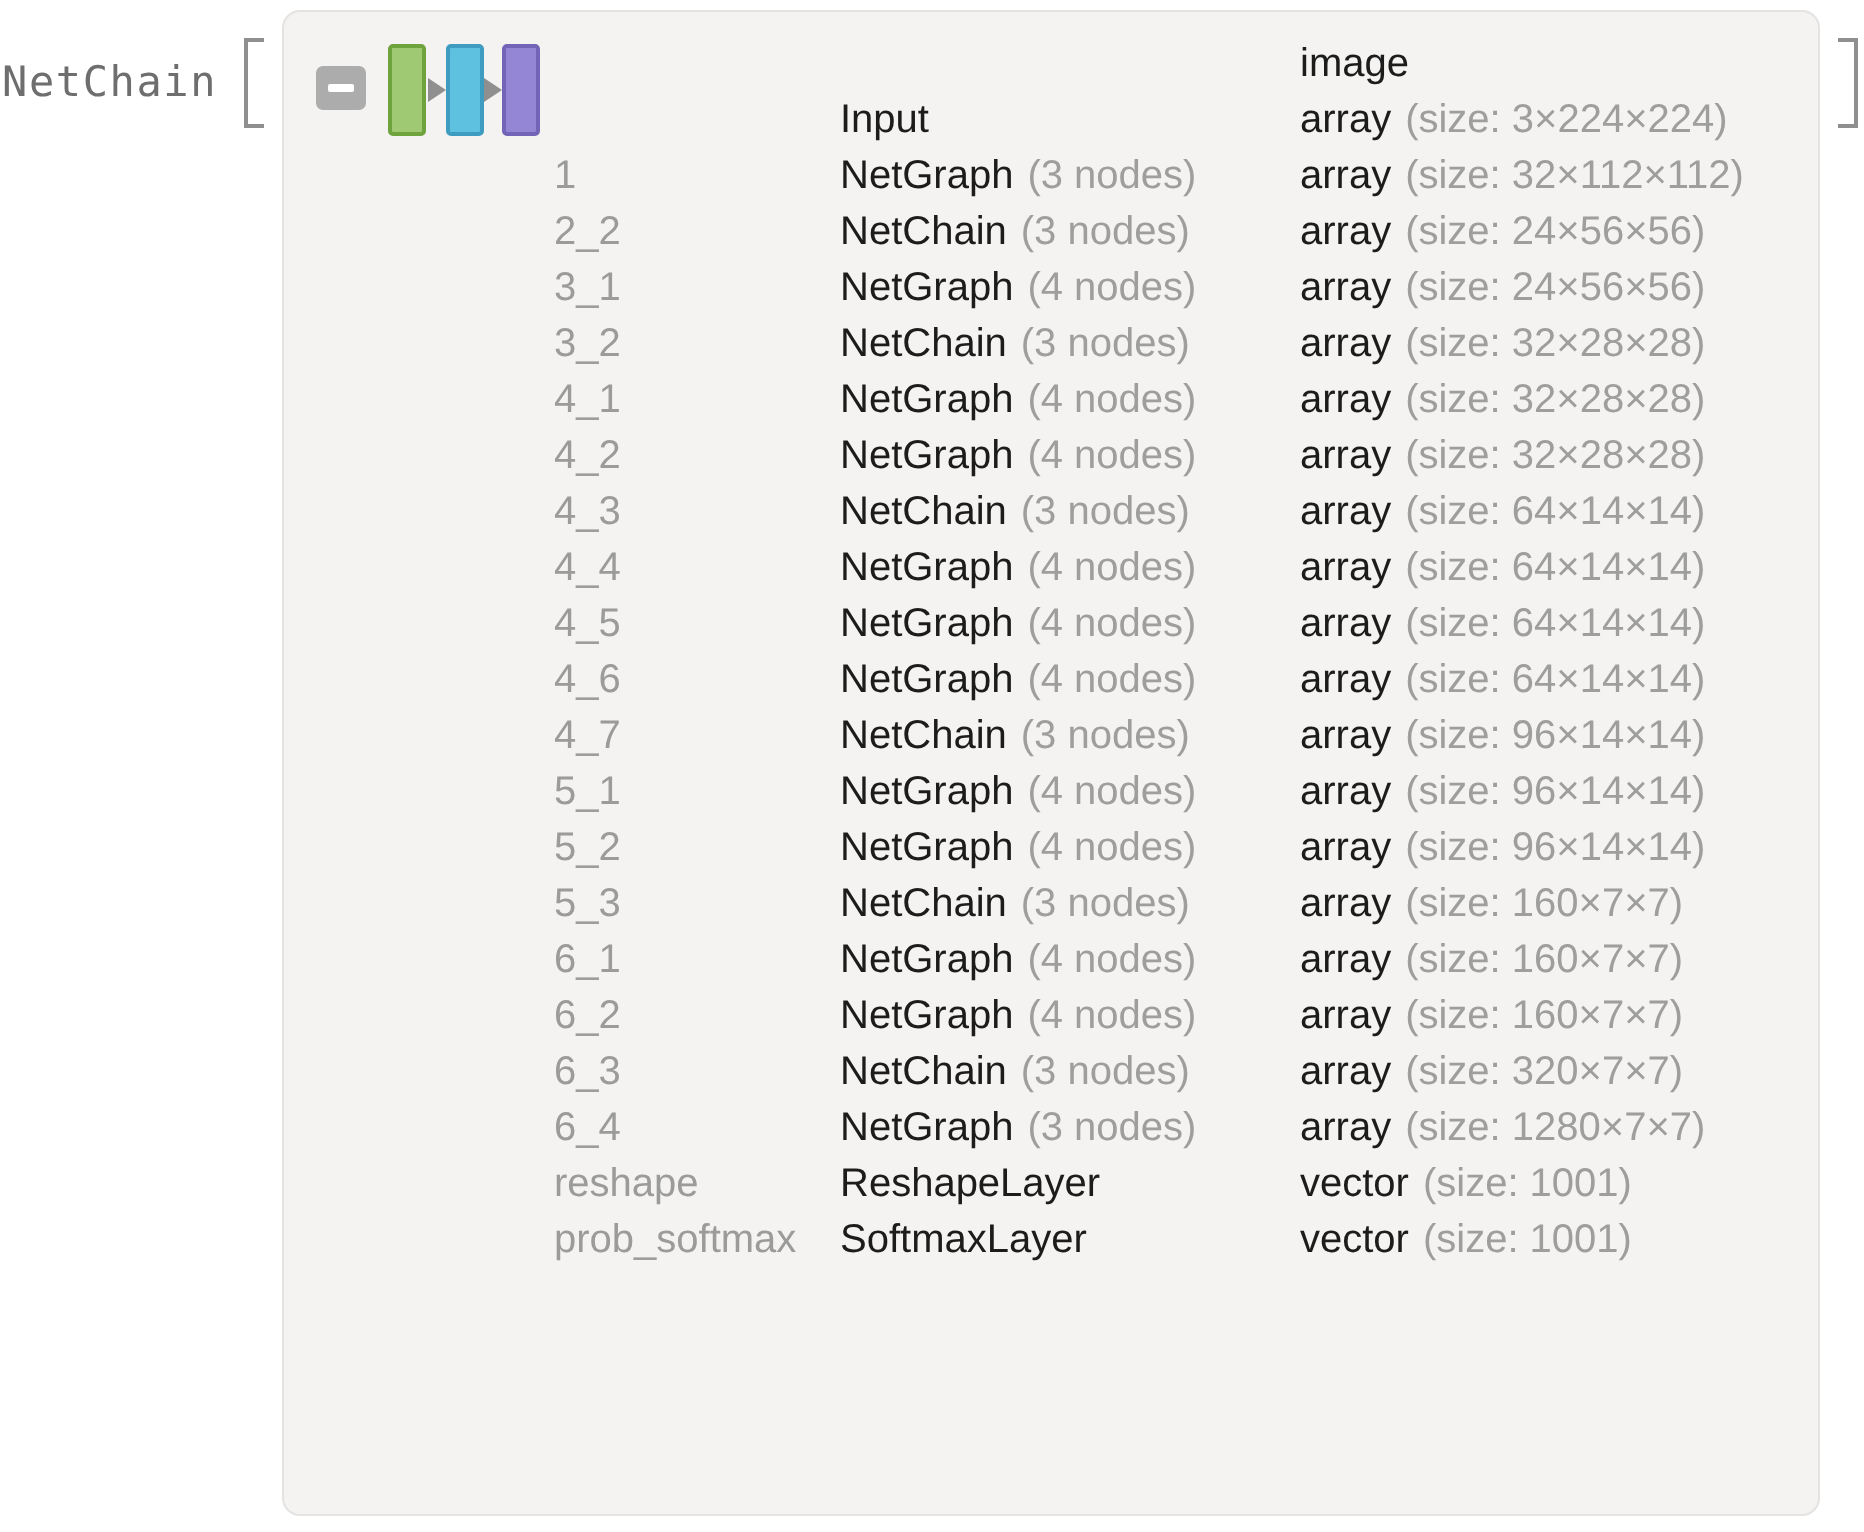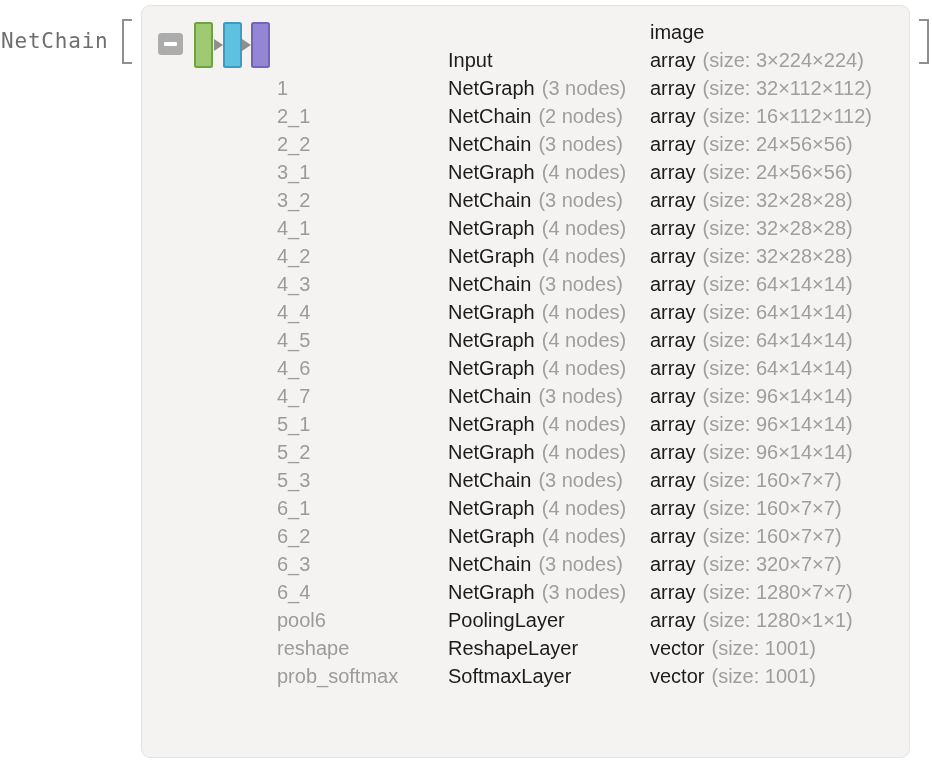--- a/index.html
+++ b/index.html
@@ -73,21 +73,21 @@
   
   .rows{
     position:absolute;left:0;top:12px;width:100%;
   }
   .row{
     position:relative;height:28px;line-height:28px;
     font-size:20px;white-space:nowrap;
   }
   .cell{position:absolute;top:0;white-space:nowrap;}
   .cell.name{left:135px;color:#9b9b9b;}
-  .cell.type{left:306px;color:#1c1c1c;}
+  .cell.type{left:278px;color:#1c1c1c;}
   .cell.value{left:508px;color:#1c1c1c;}
   .note{color:#9e9e9e;margin-left:7px;}
   .note:empty{display:none;}
 </style>
 </head>
 <body>
 
 <span class="head-label">NetChain</span>
 <div class="bracket open"></div>
 
@@ -114,25 +114,20 @@
     <span class="cell type"><span class="main">Input</span></span>
     <span class="cell value"><span class="main">array</span><span class="note">(size: 3×224×224)</span></span>
   </div>
 
   <div class="row">
     <span class="cell name">1</span>
     <span class="cell type"><span class="main">NetGraph</span><span class="note">(3 nodes)</span></span>
     <span class="cell value"><span class="main">array</span><span class="note">(size: 32×112×112)</span></span>
   </div>
 
-  <div class="row">
-    <span class="cell name">2_1</span>
-    <span class="cell type"><span class="main">NetChain</span><span class="note">(2 nodes)</span></span>
-    <span class="cell value"><span class="main">array</span><span class="note">(size: 16×112×112)</span></span>
-  </div>
 
   <div class="row">
     <span class="cell name">2_2</span>
     <span class="cell type"><span class="main">NetChain</span><span class="note">(3 nodes)</span></span>
     <span class="cell value"><span class="main">array</span><span class="note">(size: 24×56×56)</span></span>
   </div>
 
   <div class="row">
     <span class="cell name">3_1</span>
     <span class="cell type"><span class="main">NetGraph</span><span class="note">(4 nodes)</span></span>
@@ -222,25 +217,20 @@
     <span class="cell type"><span class="main">NetChain</span><span class="note">(3 nodes)</span></span>
     <span class="cell value"><span class="main">array</span><span class="note">(size: 320×7×7)</span></span>
   </div>
 
   <div class="row">
     <span class="cell name">6_4</span>
     <span class="cell type"><span class="main">NetGraph</span><span class="note">(3 nodes)</span></span>
     <span class="cell value"><span class="main">array</span><span class="note">(size: 1280×7×7)</span></span>
   </div>
 
-  <div class="row">
-    <span class="cell name">pool6</span>
-    <span class="cell type"><span class="main">PoolingLayer</span></span>
-    <span class="cell value"><span class="main">array</span><span class="note">(size: 1280×1×1)</span></span>
-  </div>
 
 
   <div class="row">
     <span class="cell name">reshape</span>
     <span class="cell type"><span class="main">ReshapeLayer</span></span>
     <span class="cell value"><span class="main">vector</span><span class="note">(size: 1001)</span></span>
   </div>
 
   <div class="row">
     <span class="cell type"><span class="main">SoftmaxLayer</span></span>

